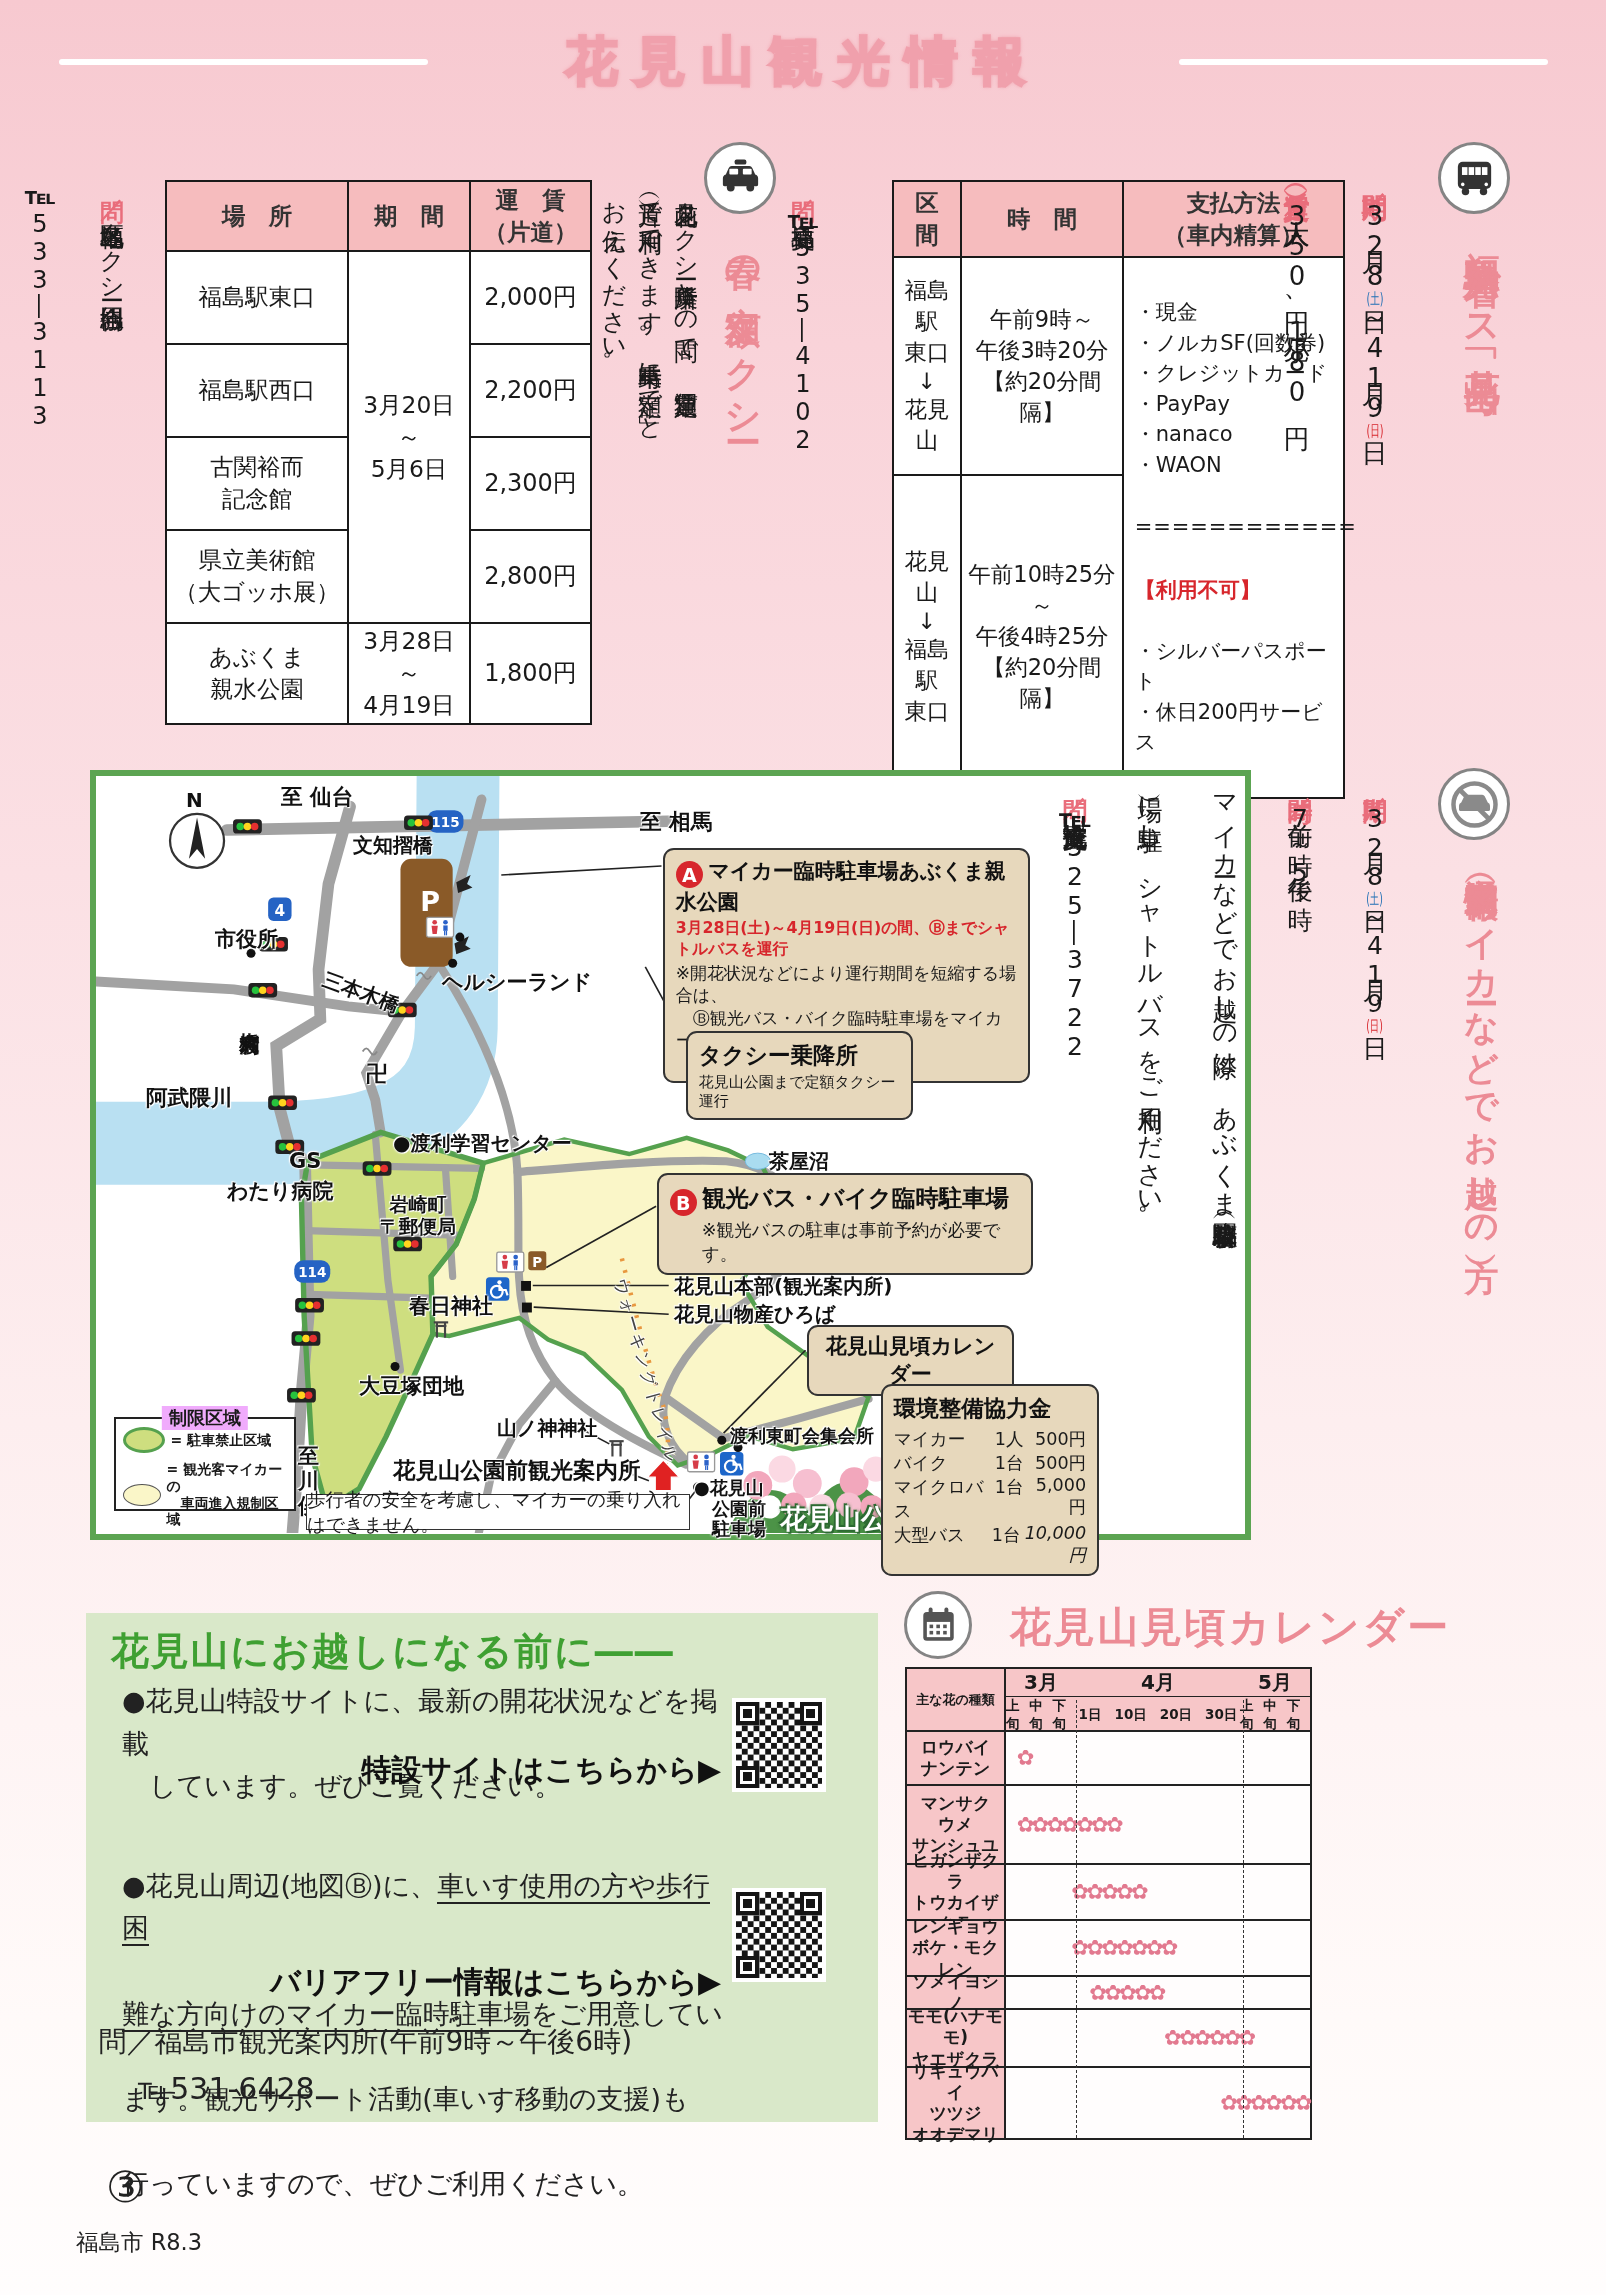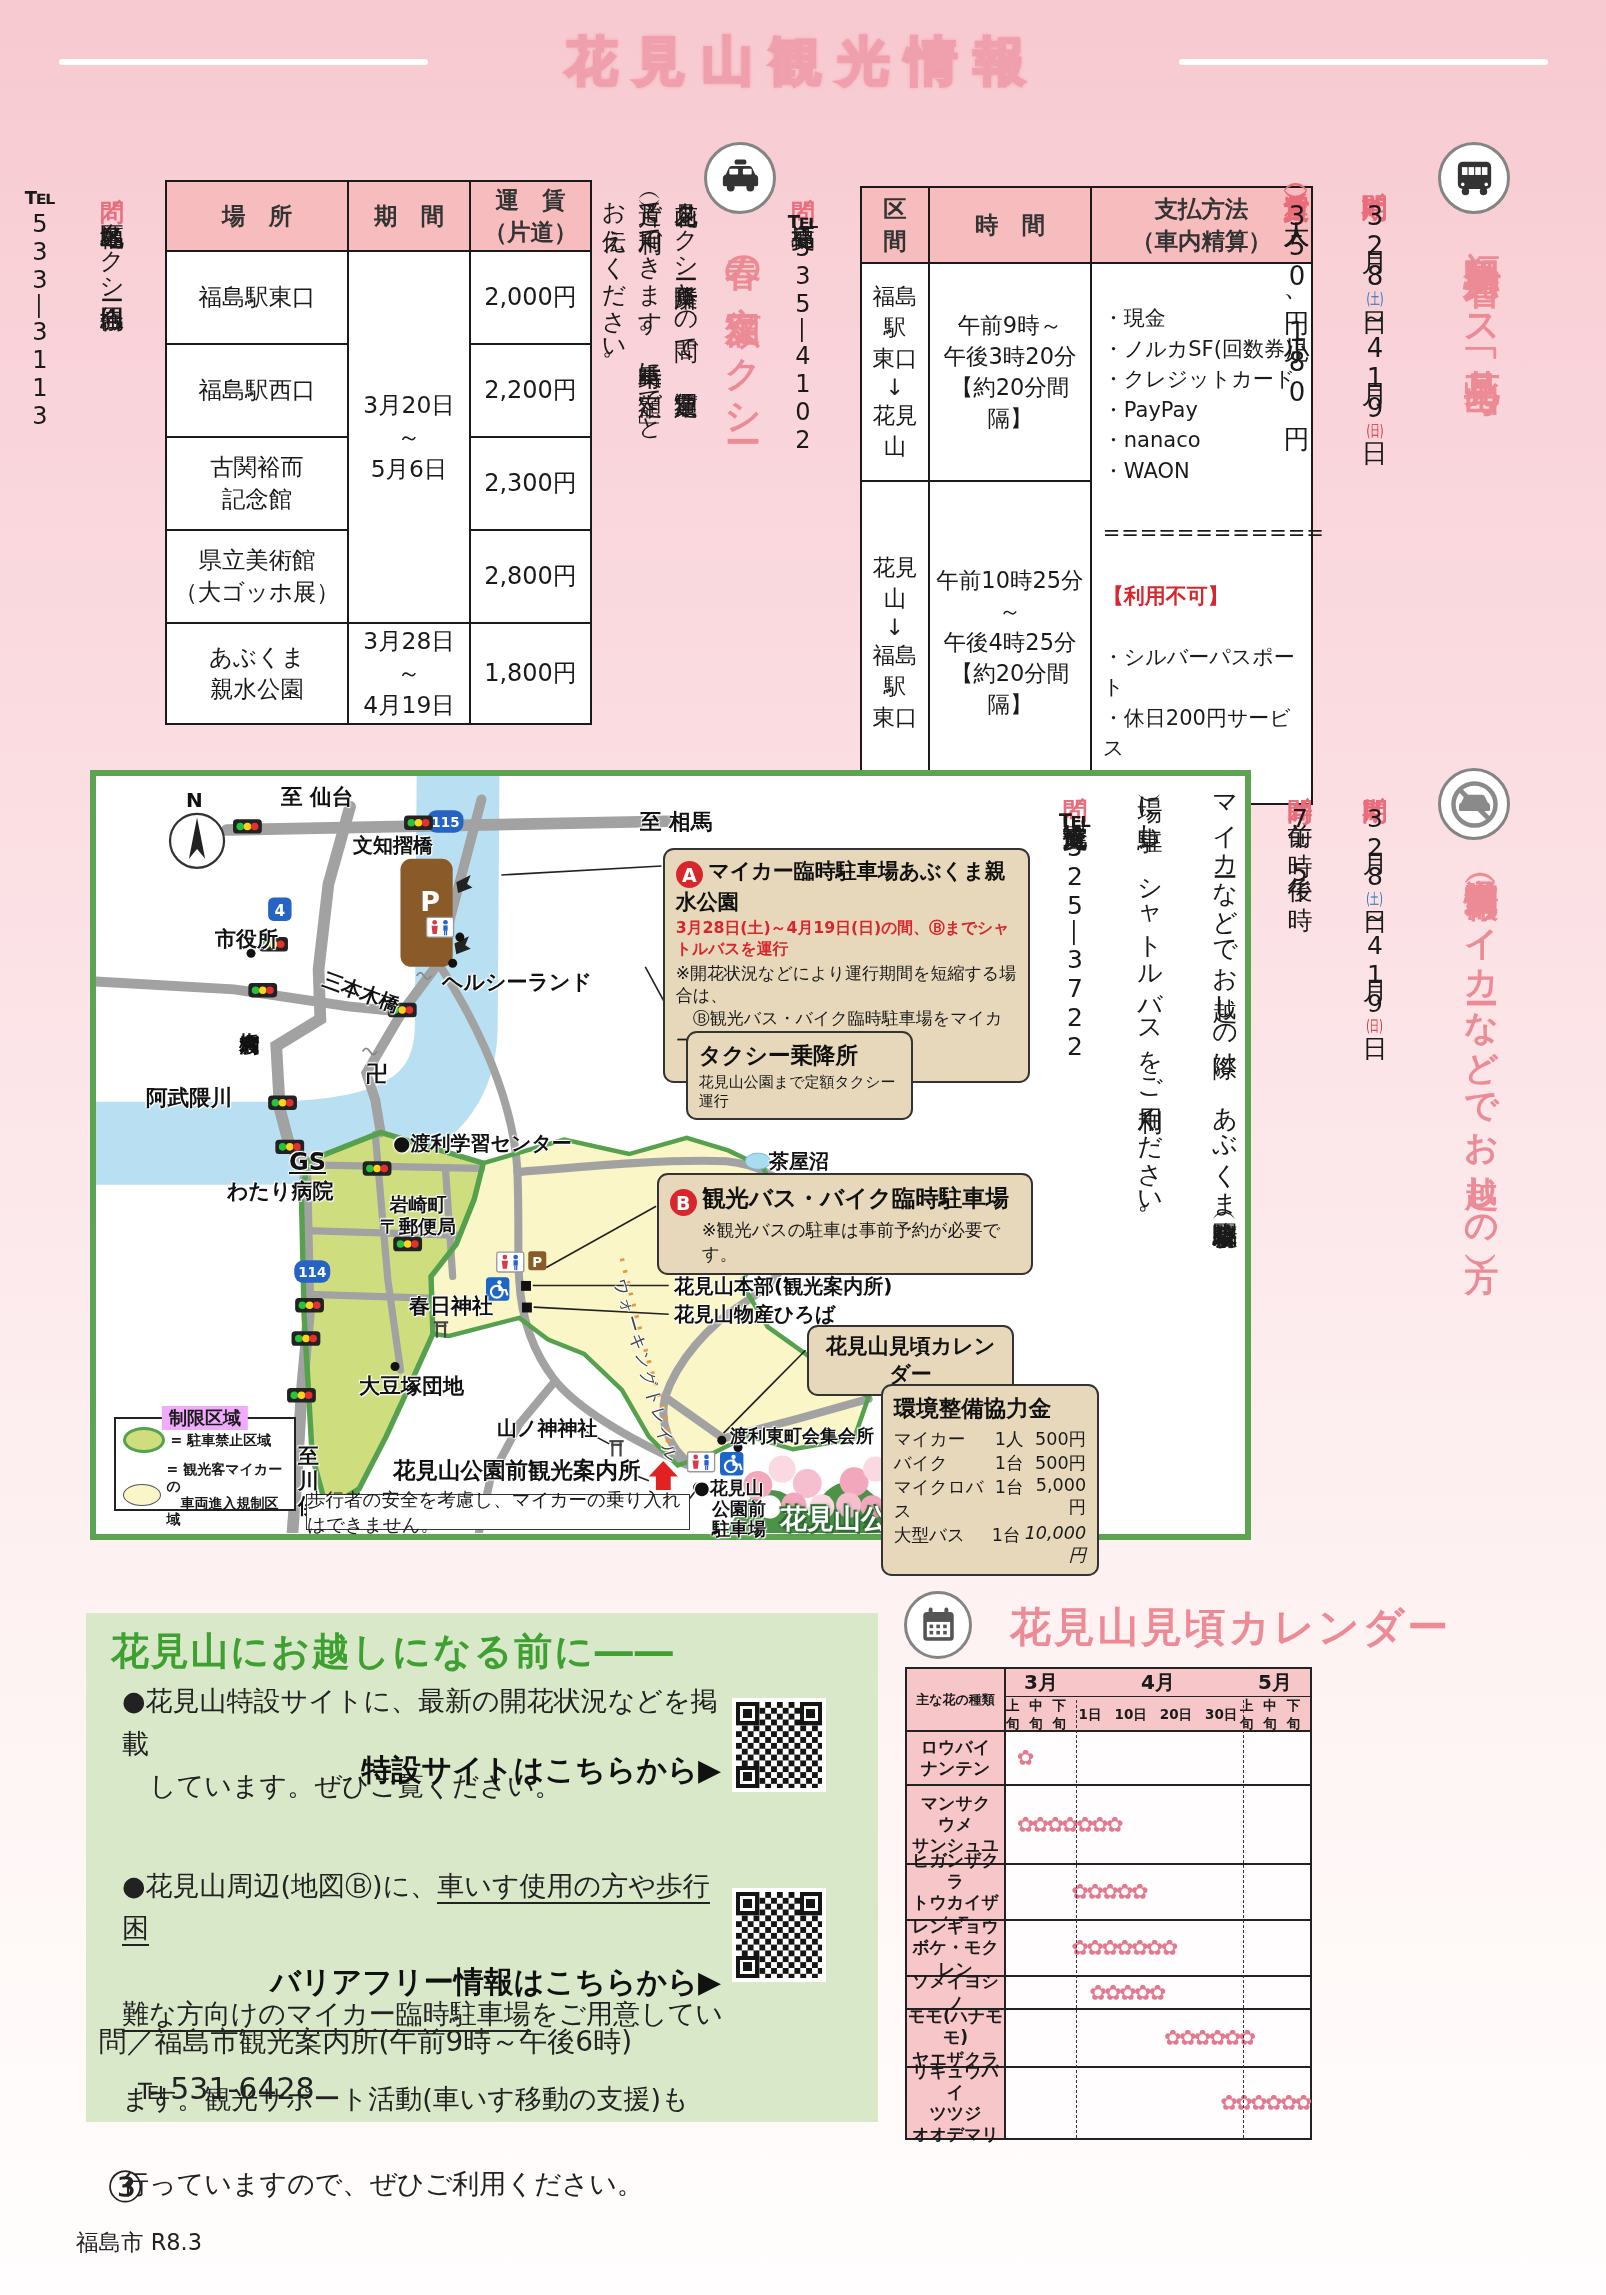--- a/index.html
+++ b/index.html
@@ -164,21 +164,21 @@
       <circle cx="7" cy="16.6" r="2"></circle>
         <circle cx="17" cy="16.6" r="2"></circle>
     </svg>
   </div>
   <div class="vt pinkhead" style="left:716px;top:227px;height:558px;font-size:36px;">春の定額タクシー</div>
 
   <div class="vt" style="left:817px;top:182px;height:558px;width:40px;font-size:24px;">
     <span class="plabel">問／</span><span>福島交通</span><span class="up telm">℡</span><span class="up">535</span><span>―</span><span class="up">4102</span>
   </div>
 
-  <table class="ftable bus-t" style="left:860px;top:180px;width:452px;margin-top:6px;">
+  <table class="ftable bus-t" style="left:892px;top:180px;width:452px;">
     <colgroup>
         <col style="width:68px">
         <col style="width:162px">
         <col style="width:221px">
       </colgroup>
     <tbody>
         <tr style="height:76px;">
       <th>区　間</th>
       <th>時　間</th>
       <th>支払方法
@@ -400,21 +400,21 @@
     <div class="mlab" style="left:90px;top:12.6px;font-size:20px;">N</div>
     <div class="mlab" style="left:185px;top:9px;font-size:21.6px;">至 仙台</div>
     <div class="mlab" style="left:544px;top:34px;font-size:21.6px;">至 相馬</div>
     <div class="mlab" style="left:257px;top:58px;font-size:20px;">文知摺橋</div>
     <div class="mlab" style="left:119px;top:151px;font-size:21px;">市役所</div>
     <div class="mlab" style="left:346px;top:194px;font-size:21px;">ヘルシーランド</div>
     <div class="mlab" style="left:225px;top:205px;font-size:20px;transform:rotate(20deg);">三本木橋</div>
     <div class="mlab mv" style="left:142px;top:241px;font-size:20px;">渡利大橋</div>
     <div class="mlab" style="left:50px;top:310px;font-size:21.6px;">阿武隈川</div>
     <div class="mlab" style="left:297px;top:356px;font-size:20px;">●渡利学習センター</div>
-    <div class="mlab" style="left:193px;top:373px;font-size:24px;text-decoration:underline;">GS</div>
+    <div class="mlab" style="left:193px;top:373px;font-size:21px;">GS</div>
     <div class="mlab" style="left:131px;top:403px;font-size:21px;">わたり病院</div>
     <div class="mlab" style="left:284px;top:418px;font-size:19px;text-align:center;">岩崎町
 〒郵便局</div>
     <div class="mlab" style="left:270px;top:286px;font-size:21.6px;">卍</div>
     <div class="mlab" style="left:673px;top:374px;font-size:20px;">茶屋沼</div>
     <div class="mlab" style="left:313px;top:518px;font-size:21px;">春日神社</div>
     <div class="mlab" style="left:263px;top:598px;font-size:21px;">大豆塚団地</div>
     <div class="mlab" style="left:202px;top:668px;font-size:21px;line-height:1.2;">至
 川
 俣</div>

